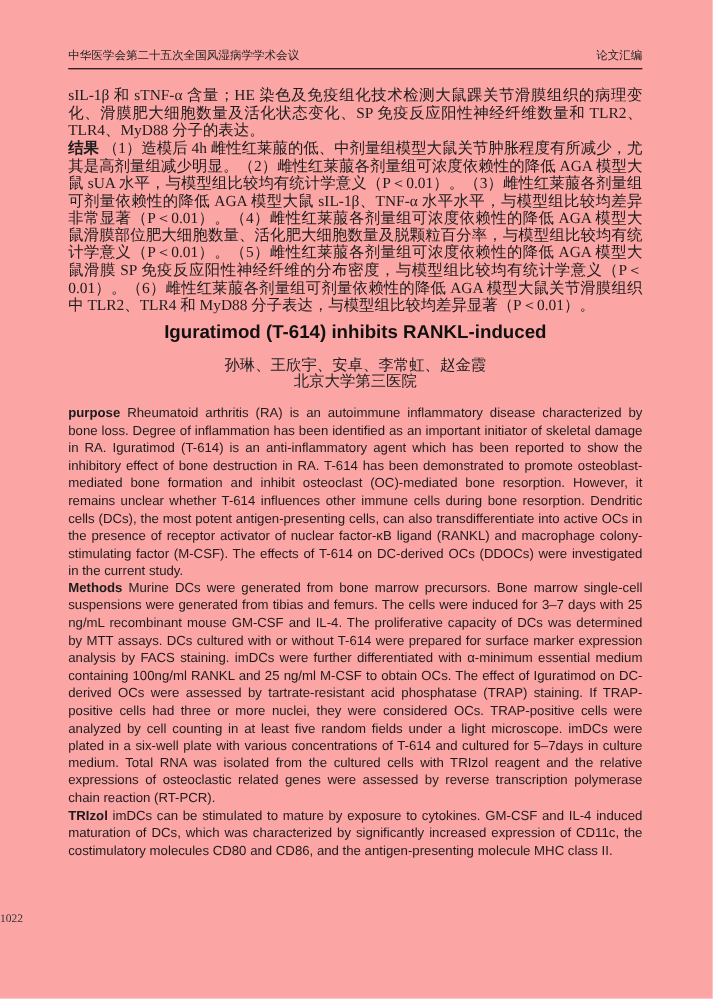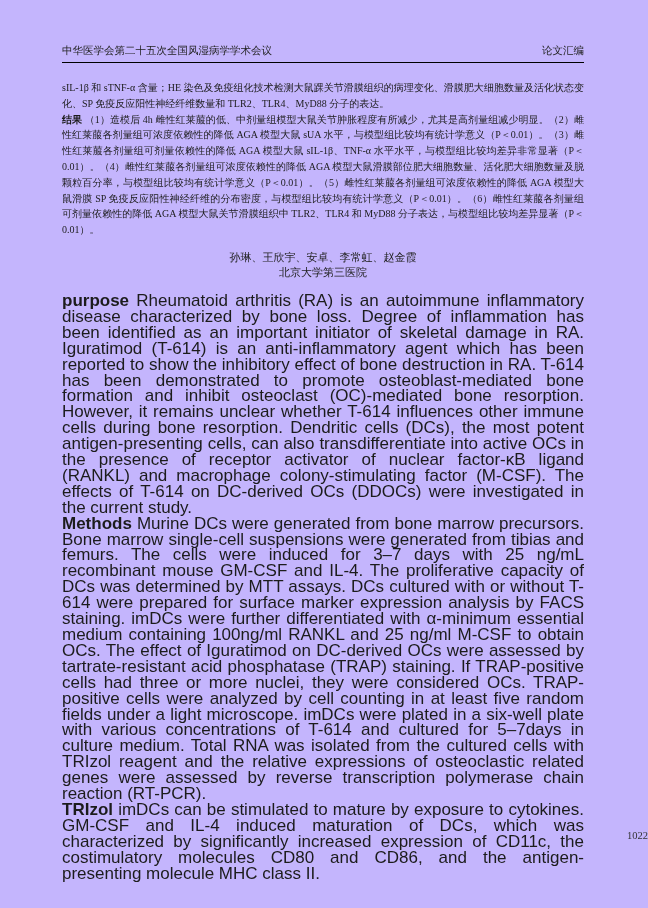--- a/index.html
+++ b/index.html
@@ -4,21 +4,21 @@
 <style>
   html, body {
     margin: 0;
     padding: 0;
     background: #ffffff;
   }
   .page {
     position: relative;
     width: 648px;
     height: 908px;
-    background: #c4b5fd;
+    background: #fca5a5;
     overflow: hidden;
     color: #1c1c1c;
   }
   
   .page-header {
     position: absolute;
     top: 44px;
     left: 62px;
     right: 64px;
     display: flex;
@@ -33,21 +33,21 @@
   
   .content {
     position: absolute;
     top: 80px;
     left: 62px;
     right: 64px;
   }
   p { margin: 0; }
   .zh {
     font-family: "Liberation Serif", "DejaVu Serif", serif;
-    font-size: 10px;
+    font-size: 14px;
     line-height: 15.8px;
     text-align: justify;
     color: #1c1c1c;
   }
   .zh-label {
     font-family: "Liberation Sans", "DejaVu Sans", sans-serif;
     font-weight: bold;
   }
   .pu-id {
     margin-top: 20px;
@@ -60,41 +60,41 @@
     text-align: center;
     font-family: "Liberation Sans", "DejaVu Sans", sans-serif;
     font-weight: bold;
     font-size: 17px;
     line-height: 22px;
     color: #111;
   }
   .authors, .affiliation {
     text-align: center;
     font-family: "Liberation Serif", "DejaVu Serif", serif;
-    font-size: 11px;
+    font-size: 14px;
     line-height: 15px;
     color: #222;
   }
   .authors { margin-top: 12px; }
   .abstract-body { margin-top: 13px; }
   .en {
     font-family: "Liberation Sans", "DejaVu Sans", sans-serif;
-    font-size: 17px;
+    font-size: 12px;
     line-height: 15.9px;
     text-align: justify;
     color: #1c1c1c;
   }
   .en b { font-weight: bold; }
   
   .page-footer {
     position: absolute;
     top: 830px;
     left: 0;
     width: 100%;
-    text-align: right;
+    text-align: left;
     font-family: "Liberation Serif", "DejaVu Serif", serif;
     font-size: 10.5px;
     color: #333;
   }
 </style>
 </head>
 <body>
 
 <div class="page">
 
@@ -108,20 +108,21 @@
     <section>
       <p class="zh">sIL-1β 和 sTNF-α 含量；HE 染色及免疫组化技术检测大鼠踝关节滑膜组织的病理变化、滑膜肥大细胞数量及活化状态变化、SP 免疫反应阳性神经纤维数量和 TLR2、TLR4、MyD88 分子的表达。</p>
       <p class="zh">
         <b class="zh-label">结果</b>
         <span>（1）造模后 4h 雌性红莱菔的低、中剂量组模型大鼠关节肿胀程度有所减少，尤其是高剂量组减少明显。（2）雌性红莱菔各剂量组可浓度依赖性的降低 AGA 模型大鼠 sUA 水平，与模型组比较均有统计学意义（P＜0.01）。（3）雌性红莱菔各剂量组可剂量依赖性的降低 AGA 模型大鼠 sIL-1β、TNF-α 水平水平，与模型组比较均差异非常显著（P＜0.01）。（4）雌性红莱菔各剂量组可浓度依赖性的降低 AGA 模型大鼠滑膜部位肥大细胞数量、活化肥大细胞数量及脱颗粒百分率，与模型组比较均有统计学意义（P＜0.01）。（5）雌性红莱菔各剂量组可浓度依赖性的降低 AGA 模型大鼠滑膜 SP 免疫反应阳性神经纤维的分布密度，与模型组比较均有统计学意义（P＜0.01）。（6）雌性红莱菔各剂量组可剂量依赖性的降低 AGA 模型大鼠关节滑膜组织中 TLR2、TLR4 和 MyD88 分子表达，与模型组比较均差异显著（P＜0.01）。</span>
       </p>
     </section>
 
     <section>
       <div class="title">
+        <div>Iguratimod (T-614) inhibits RANKL-induced</div>
       </div>
       <div class="authors">孙琳、王欣宇、安卓、李常虹、赵金霞</div>
       <div class="affiliation">北京大学第三医院</div>
 
       <div class="abstract-body">
         <p class="en">
           <b>purpose</b>
           <span>Rheumatoid arthritis (RA) is an autoimmune inflammatory disease characterized by bone loss. Degree of inflammation has been identified as an important initiator of skeletal damage in RA. Iguratimod (T-614) is an anti-inflammatory agent which has been reported to show the inhibitory effect of bone destruction in RA. T-614 has been demonstrated to promote osteoblast-mediated bone formation and inhibit osteoclast (OC)-mediated bone resorption. However, it remains unclear whether T-614 influences other immune cells during bone resorption. Dendritic cells (DCs), the most potent antigen-presenting cells, can also transdifferentiate into active OCs in the presence of receptor activator of nuclear factor-κB ligand (RANKL) and macrophage colony-stimulating factor (M-CSF). The effects of T-614 on DC-derived OCs (DDOCs) were investigated in the current study.</span>
         </p>
         <p class="en">

